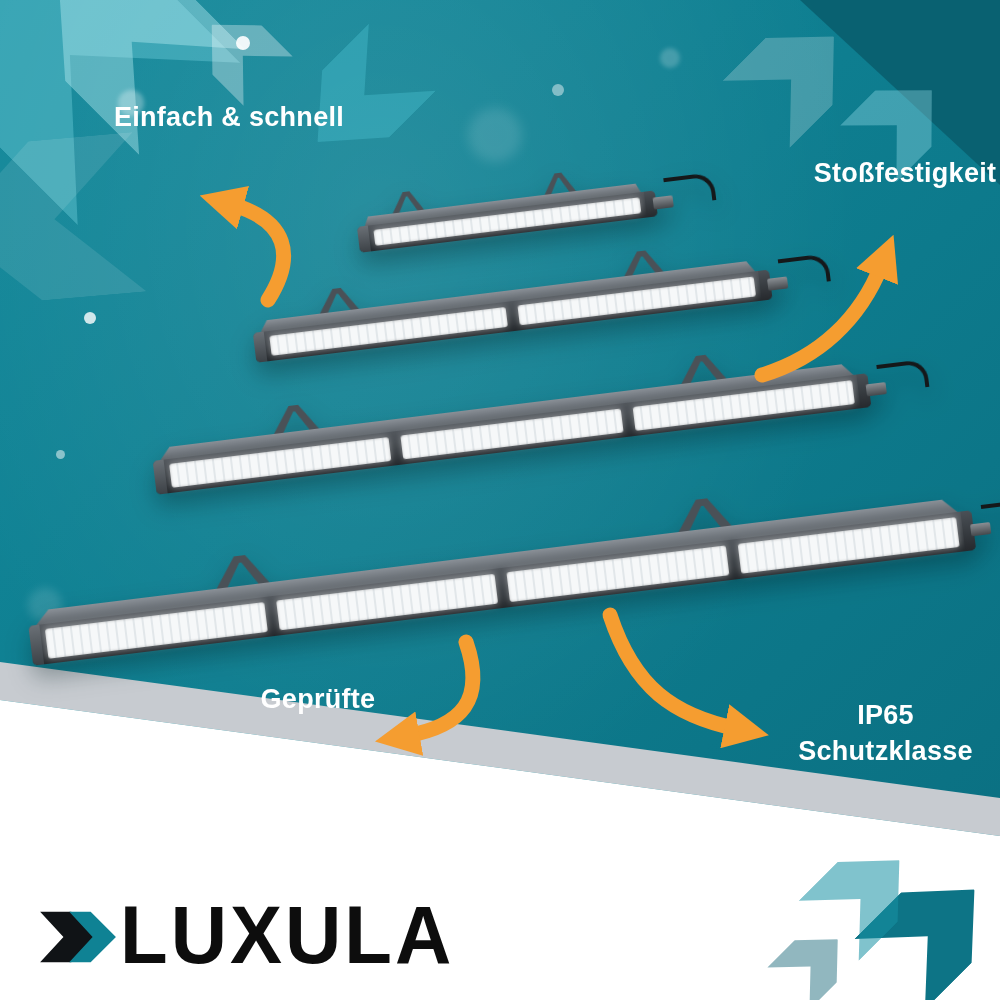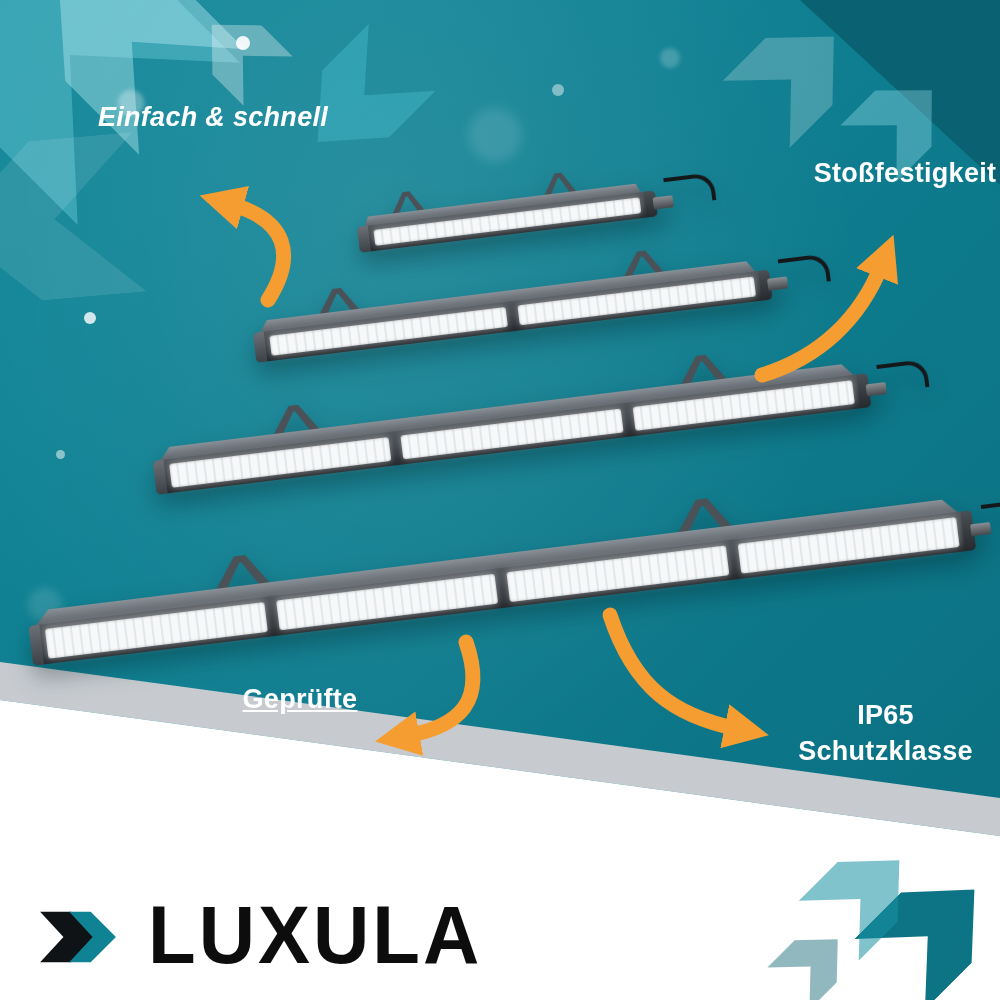--- a/index.html
+++ b/index.html
@@ -16,23 +16,23 @@
   .tri-tr{right:0;top:0;width:200px;height:185px;background:var(--decor-teal-dark,#0A6070);
     clip-path:polygon(0 0,100% 0,100% 100%);opacity:.95;}
   
   .footer-gray{position:absolute;inset:0;background:var(--footer-gray,#C7CBD0);
     clip-path:polygon(0 66.2%,100% 79.8%,100% 83.6%,0 70%);}
   .footer-white{position:absolute;inset:0;background:var(--footer-white,#ffffff);
     clip-path:polygon(0 70%,100% 83.6%,100% 100%,0 100%);}
   
   .callout{position:absolute;color:var(--callout-text,#fff);font-weight:800;font-size:27px;
     line-height:1.32;text-align:center;z-index:6;letter-spacing:.3px;}
-  .callout-install{left:68px;top:100px;width:290px;font-style:italic;}
+  .callout-install{left:84px;top:100px;width:290px;}
   .callout-impact{left:780px;top:156px;width:250px;}
-  .callout-quality{left:185px;top:682px;width:230px;text-decoration:underline;}
+  .callout-quality{left:203px;top:682px;width:230px;}
   .callout-protection{left:768px;top:698px;width:235px;}
   
   .arrows{position:absolute;inset:0;z-index:5;pointer-events:none;}
   .arrow-path{fill:none;stroke:var(--accent-orange,#F59D30);stroke-width:15;stroke-linecap:round;}
   
   .fixture{position:absolute;transform:rotate(-7deg);transform-origin:0 50%;z-index:4;
     filter:drop-shadow(0 12px 12px rgba(0,25,30,.35));}
   .f1{left:356px;top:186px;width:300px;--h:26px;--t:9px;height:67px;}
   .f2{left:252px;top:290px;width:520px;--h:30px;--t:11px;height:73px;}
   .f3{left:152px;top:417px;width:720px;--h:34px;--t:12px;height:78px;}
@@ -53,21 +53,21 @@
   .bracket{position:absolute;bottom:calc(var(--h) + var(--t) - 2px);
     background:#4A5157;
     clip-path:polygon(0 100%,40% 0,60% 0,100% 100%,80% 100%,52% 22%,48% 22%,20% 100%);}
   .f1 .bracket{width:34px;height:22px;} .f2 .bracket{width:42px;height:25px;}
   .f3 .bracket{width:48px;height:28px;} .f4 .bracket{width:56px;height:32px;}
   .gland{position:absolute;right:-17px;bottom:calc((var(--h) / 2) - 6px);width:20px;height:12px;
     background:linear-gradient(#8A8F94,#44484C);border-radius:2px;}
   .cable{position:absolute;right:-60px;bottom:calc((var(--h) / 2) - 4px);width:46px;height:24px;
     border-top:4px solid #15181A;border-right:4px solid #15181A;border-top-right-radius:20px;}
   
-  .logo{position:absolute;left:38px;top:896px;display:flex;align-items:center;gap:28px;z-index:8;}
+  .logo{position:absolute;left:38px;top:896px;display:flex;align-items:center;gap:0;z-index:8;}
   .logo-mark{width:82px;height:70px;display:block;}
   .logo-text{font-size:78px;font-weight:800;letter-spacing:3px;color:var(--logo-text,#0D0D0D);
     line-height:1;transform:scaleY(1.04);}
 </style>
 </head>
 <body>
 
 <div class="canvas">
 
   <div class="decor tri-tr"></div>

